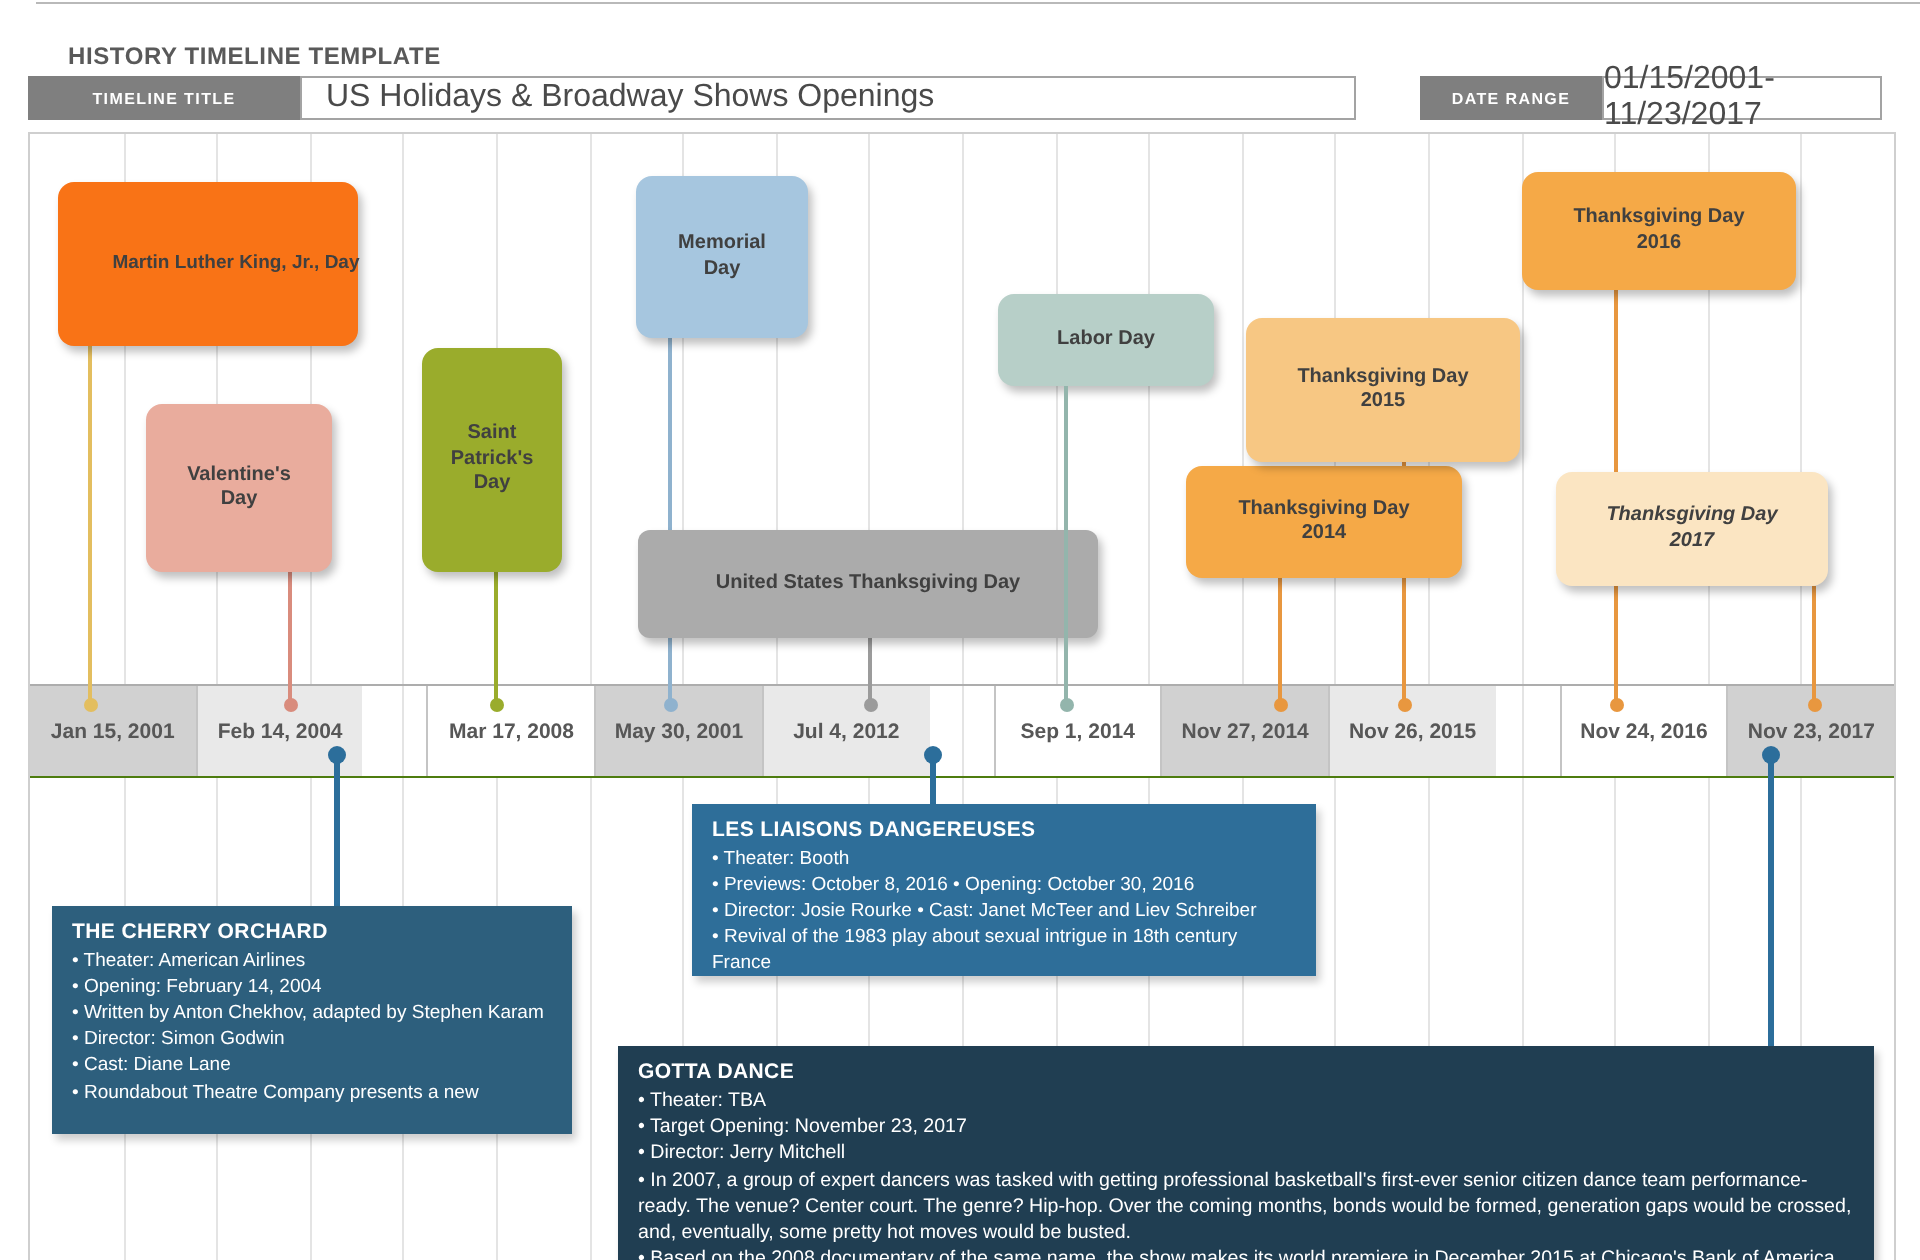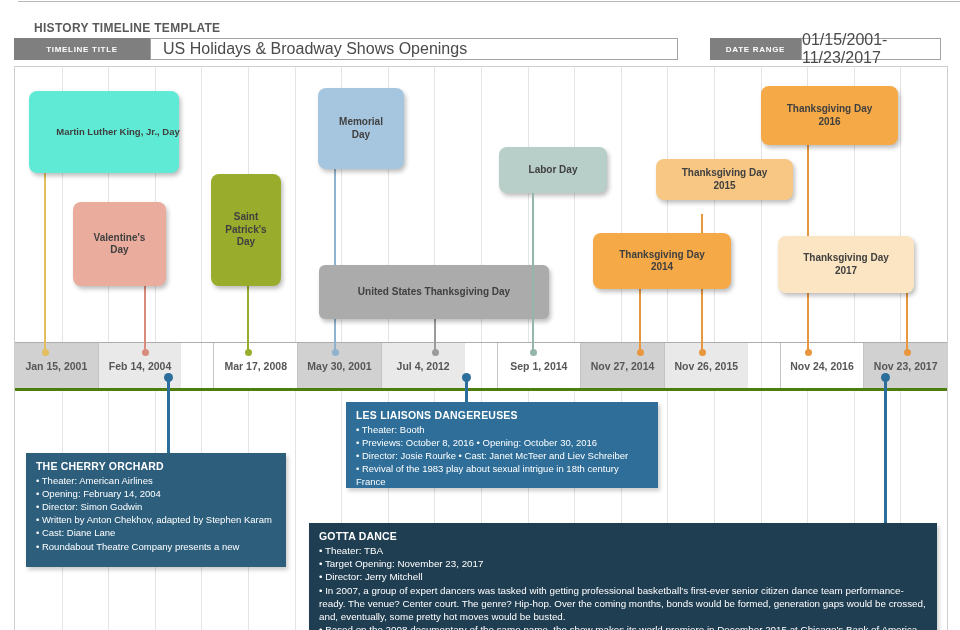--- a/index.html
+++ b/index.html
@@ -18,37 +18,37 @@
        color:#4a4a4a;font-size:16px;display:flex;align-items:center;}
   .fld-tt{left:150px;width:514px;padding-left:12px;}
   .fld-dr{left:801px;width:138px;justify-content:center;}
   
   .board{position:absolute;left:14px;top:66px;width:932px;height:564px;overflow:hidden;
        border-left:1px solid #cfcfcf;border-right:1px solid #cfcfcf;border-top:1px solid #cfcfcf;
        background:#fff;}
   .gridline{position:absolute;top:0;bottom:0;width:1px;background:#e4e4e4;z-index:0;}
   
   .axis{position:absolute;left:0;top:275px;width:932px;height:45px;z-index:1;
-       border-top:1px solid #adadad;border-bottom:3px solid #4d7c0f;display:flex;}
+       border-top:1px solid #adadad;border-bottom:1px solid #4d7c0f;display:flex;}
   .cell{flex:1;border-left:1px solid #c4c4c4;display:flex;align-items:center;justify-content:center;
        font-size:10.5px;font-weight:bold;color:#575757;}
   .cell:first-child{border-left:none;}
   .sh-a{background:#d1d1d1;} .sh-b{background:#e9e9e9;} .sh-c{background:#ffffff;margin-left:32px;}
   
   .evt{position:absolute;border-radius:8px;display:flex;align-items:center;justify-content:center;
        text-align:center;font-size:10px;font-weight:bold;color:#404040;z-index:3;
        box-shadow:2px 3px 4px rgba(0,0,0,.25);padding:0 14px;box-sizing:border-box;line-height:1.25;}
   .e1{left:14px;top:24px;width:150px;height:82px;font-size:9.5px;white-space:nowrap;padding:0;}
   .e2{left:58px;top:135px;width:93px;height:84px;}
   .e3{left:196px;top:107px;width:70px;height:112px;}
   .e4{left:303px;top:21px;width:86px;height:81px;}
   .e5{left:468px;top:80px;width:108px;height:46px;margin-left:16px;}
   .e6{left:304px;top:198px;width:230px;height:54px;border-radius:6px;}
   .e7{left:578px;top:166px;width:138px;height:56px;}
-  .e8{left:641px;top:92px;width:137px;height:41px;}
+  .e8{left:608px;top:92px;width:137px;height:72px;}
   .e9{left:746px;top:19px;width:137px;height:59px;}
   .e10{left:763px;top:169px;width:136px;height:57px;}
   
   .conn{position:absolute;width:2px;z-index:2;}
   .conn .dot{position:absolute;width:7px;height:7px;border-radius:50%;background:inherit;left:-2.5px;}
   .conn-ev .dot{bottom:-4px;}
   .conn-dt{width:3px;z-index:2;}
   .conn-dt .dot{width:9px;height:9px;top:-5px;left:-3px;}
   .c1{left:29px;top:106px;height:179px;}
   .c2{left:129px;top:219px;height:66px;}
@@ -140,50 +140,50 @@
   <div class="conn conn-dt c11" style="background: rgb(44, 110, 155);">
       <i class="dot"></i>
     </div>
   <div class="conn conn-dt c12" style="background: rgb(44, 110, 155);">
       <i class="dot"></i>
     </div>
   <div class="conn conn-dt c13" style="background: rgb(44, 110, 155);">
       <i class="dot"></i>
     </div>
 
-  <div class="evt e1" style="background: #5eead4; padding-left: 28px;">Martin Luther King, Jr., Day</div>
+  <div class="evt e1" style="background: #f97316; padding-left: 28px;">Martin Luther King, Jr., Day</div>
   <div class="evt e2" style="background: rgb(233, 172, 157);">Valentine's Day</div>
   <div class="evt e3" style="background: rgb(154, 172, 44);">Saint Patrick's Day</div>
   <div class="evt e4" style="background: rgb(166, 198, 223);">Memorial Day</div>
   <div class="evt e5" style="background: rgb(183, 207, 200);">Labor Day</div>
   <div class="evt e6" style="background: rgb(171, 171, 171);">United States Thanksgiving Day</div>
   <div class="evt e7" style="background: rgb(245, 169, 71);">Thanksgiving Day 2014</div>
   <div class="evt e8" style="background: rgb(247, 199, 131);">Thanksgiving Day 2015</div>
   <div class="evt e9" style="background: rgb(245, 169, 71);">Thanksgiving Day 2016</div>
-  <div class="evt e10" style="background: rgb(251, 229, 194);">Thanksgiving Day 2017</div>
+  <div class="evt e10" style="background: rgb(251, 229, 194); font-style: italic;">Thanksgiving Day 2017</div>
 
   <div class="axis">
     <div class="cell sh-a">Jan 15, 2001</div>
     <div class="cell sh-b">Feb 14, 2004</div>
     <div class="cell sh-c">Mar 17, 2008</div>
     <div class="cell sh-a">May 30, 2001</div>
     <div class="cell sh-b">Jul 4, 2012</div>
     <div class="cell sh-c">Sep 1, 2014</div>
     <div class="cell sh-a">Nov 27, 2014</div>
     <div class="cell sh-b">Nov 26, 2015</div>
     <div class="cell sh-c">Nov 24, 2016</div>
     <div class="cell sh-a">Nov 23, 2017</div>
   </div>
 
   <div class="detail d1" style="background: rgb(45, 95, 125);">
     <div class="dt">THE CHERRY ORCHARD</div>
     <div class="bullet">• Theater: American Airlines</div>
     <div class="bullet">• Opening: February 14, 2004</div>
+    <div class="bullet">• Written by Anton Chekhov, adapted by Stephen Karam</div>
     <div class="bullet">• Director: Simon Godwin</div>
-    <div class="bullet">• Written by Anton Chekhov, adapted by Stephen Karam</div>
     <div class="bullet">• Cast: Diane Lane</div>
     <div class="bullet">• Roundabout Theatre Company presents a new</div>
   </div>
 
   <div class="detail d2" style="background: rgb(46, 110, 153);">
     <div class="dt">LES LIAISONS DANGEREUSES</div>
     <div class="bullet">• Theater: Booth</div>
     <div class="bullet">• Previews: October 8, 2016 • Opening: October 30, 2016</div>
     <div class="bullet">• Director: Josie Rourke • Cast: Janet McTeer and Liev Schreiber</div>
     <div class="bullet">• Revival of the 1983 play about sexual intrigue in 18th century France</div>

